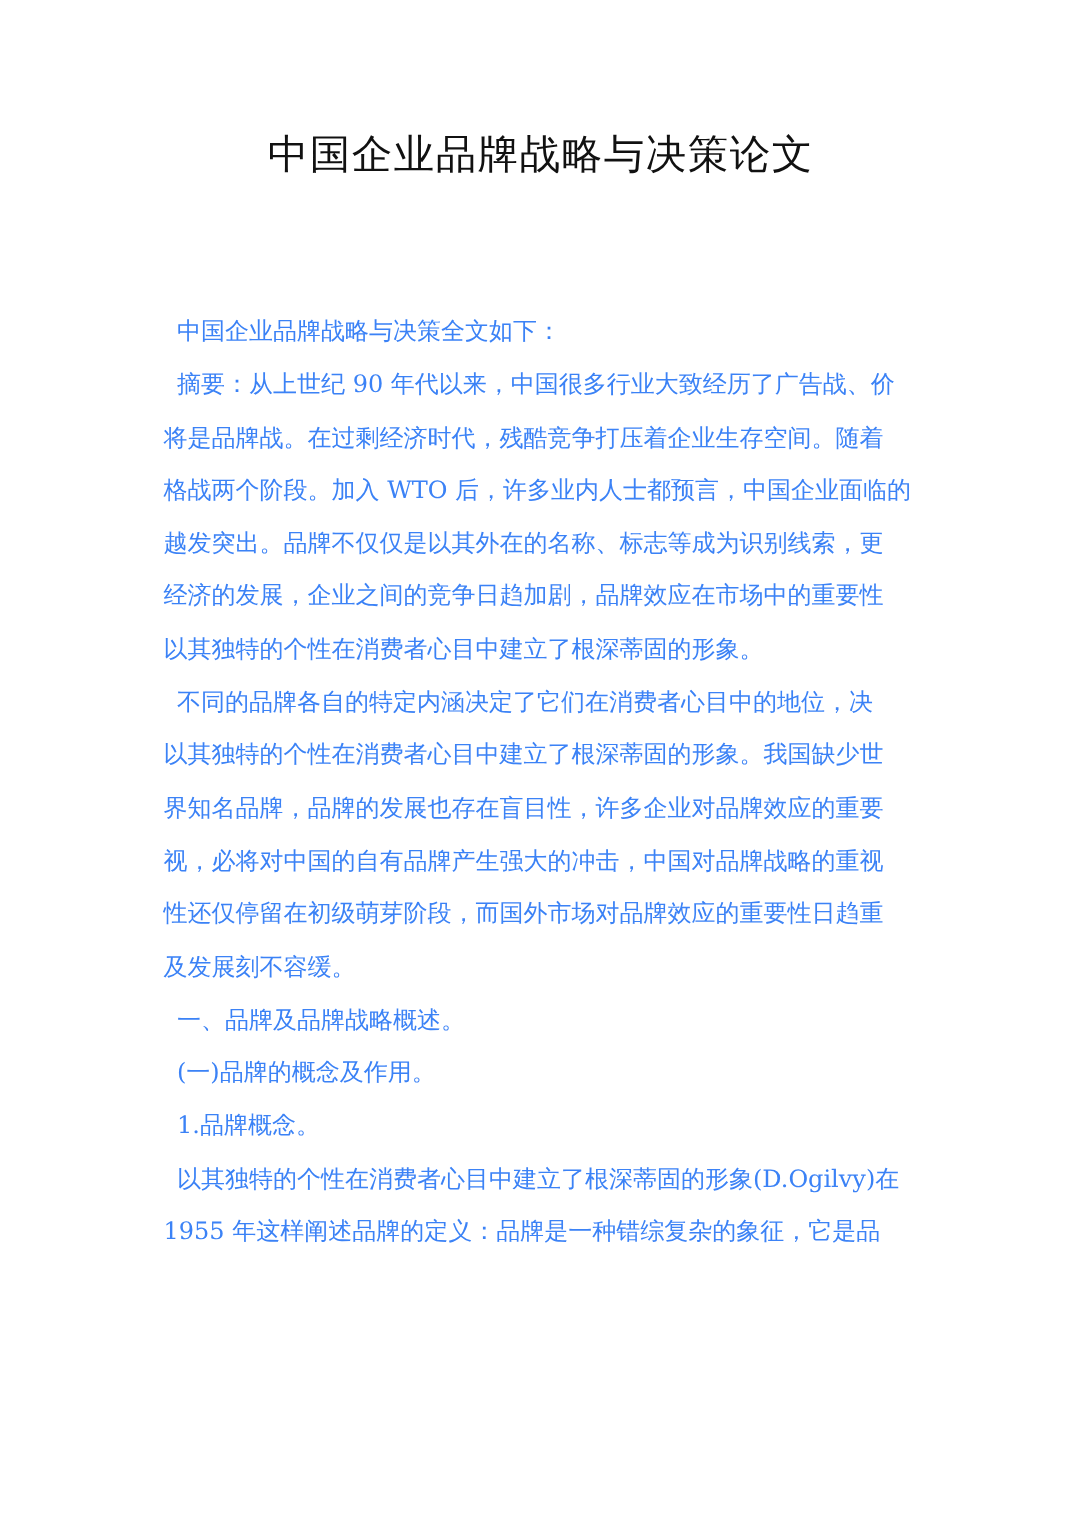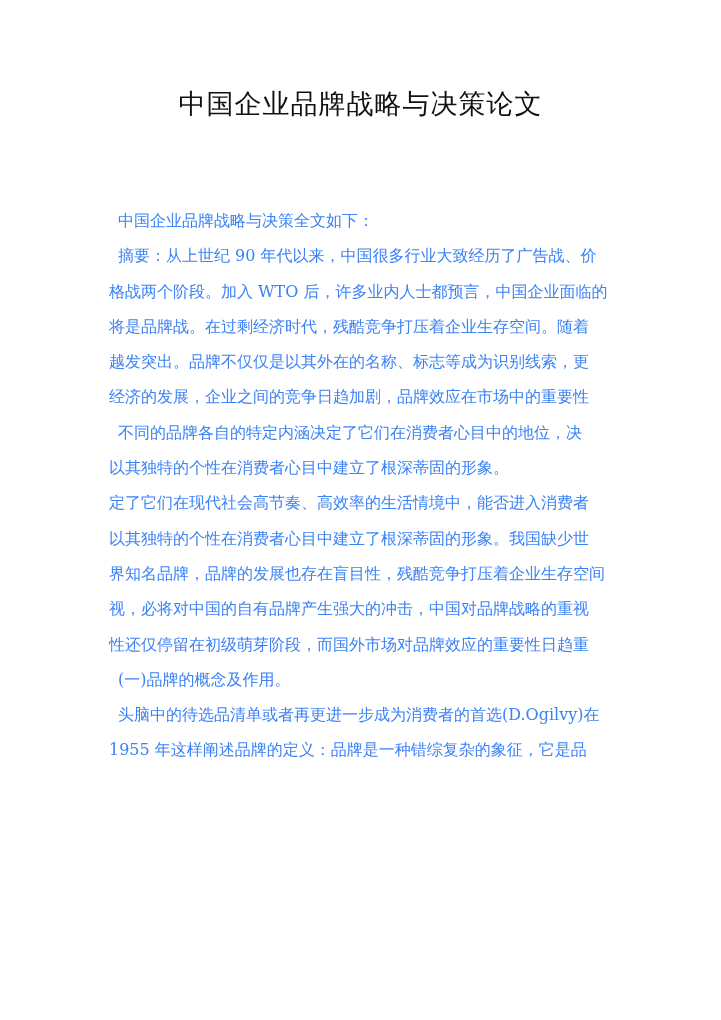--- a/index.html
+++ b/index.html
@@ -23,28 +23,30 @@
 </style>
 </head>
 <body>
 
 <div class="page">
   <div class="title">中国企业品牌战略与决策论文</div>
 
   <div class="body-text">
     <span class="line indent">中国企业品牌战略与决策全文如下：</span>
     <span class="line indent">摘要：从上世纪 90 年代以来，中国很多行业大致经历了广告战、价</span>
+    <span class="line">将是品牌战。在过剩经济时代，残酷竞争打压着企业生存空间。随着</span>
     <span class="line">格战两个阶段。加入 WTO 后，许多业内人士都预言，中国企业面临的</span>
-    <span class="line">将是品牌战。在过剩经济时代，残酷竞争打压着企业生存空间。随着</span>
     <span class="line">越发突出。品牌不仅仅是以其外在的名称、标志等成为识别线索，更</span>
     <span class="line">经济的发展，企业之间的竞争日趋加剧，品牌效应在市场中的重要性</span>
+    <span class="line">以其独特的个性在消费者心目中建立了根深蒂固的形象。</span>
     <span class="line indent">不同的品牌各自的特定内涵决定了它们在消费者心目中的地位，决</span>
-    <span class="line">以其独特的个性在消费者心目中建立了根深蒂固的形象。</span>
-    <span class="line">定了它们在现代社会高节奏、高效率的生活情境中，能否进入消费者</span>
     <span class="line">以其独特的个性在消费者心目中建立了根深蒂固的形象。我国缺少世</span>
-    <span class="line">界知名品牌，品牌的发展也存在盲目性，残酷竞争打压着企业生存空间</span>
+    <span class="line">界知名品牌，品牌的发展也存在盲目性，许多企业对品牌效应的重要</span>
     <span class="line">视，必将对中国的自有品牌产生强大的冲击，中国对品牌战略的重视</span>
     <span class="line">性还仅停留在初级萌芽阶段，而国外市场对品牌效应的重要性日趋重</span>
+    <span class="line">及发展刻不容缓。</span>
+    <span class="line indent">一、品牌及品牌战略概述。</span>
     <span class="line indent">(一)品牌的概念及作用。</span>
-    <span class="line indent">头脑中的待选品清单或者再更进一步成为消费者的首选(D.Ogilvy)在</span>
+    <span class="line indent">1.品牌概念。</span>
+    <span class="line indent">以其独特的个性在消费者心目中建立了根深蒂固的形象(D.Ogilvy)在</span>
     <span class="line">1955 年这样阐述品牌的定义：品牌是一种错综复杂的象征，它是品</span>
   </div>
 </div>
 
 </body></html>

